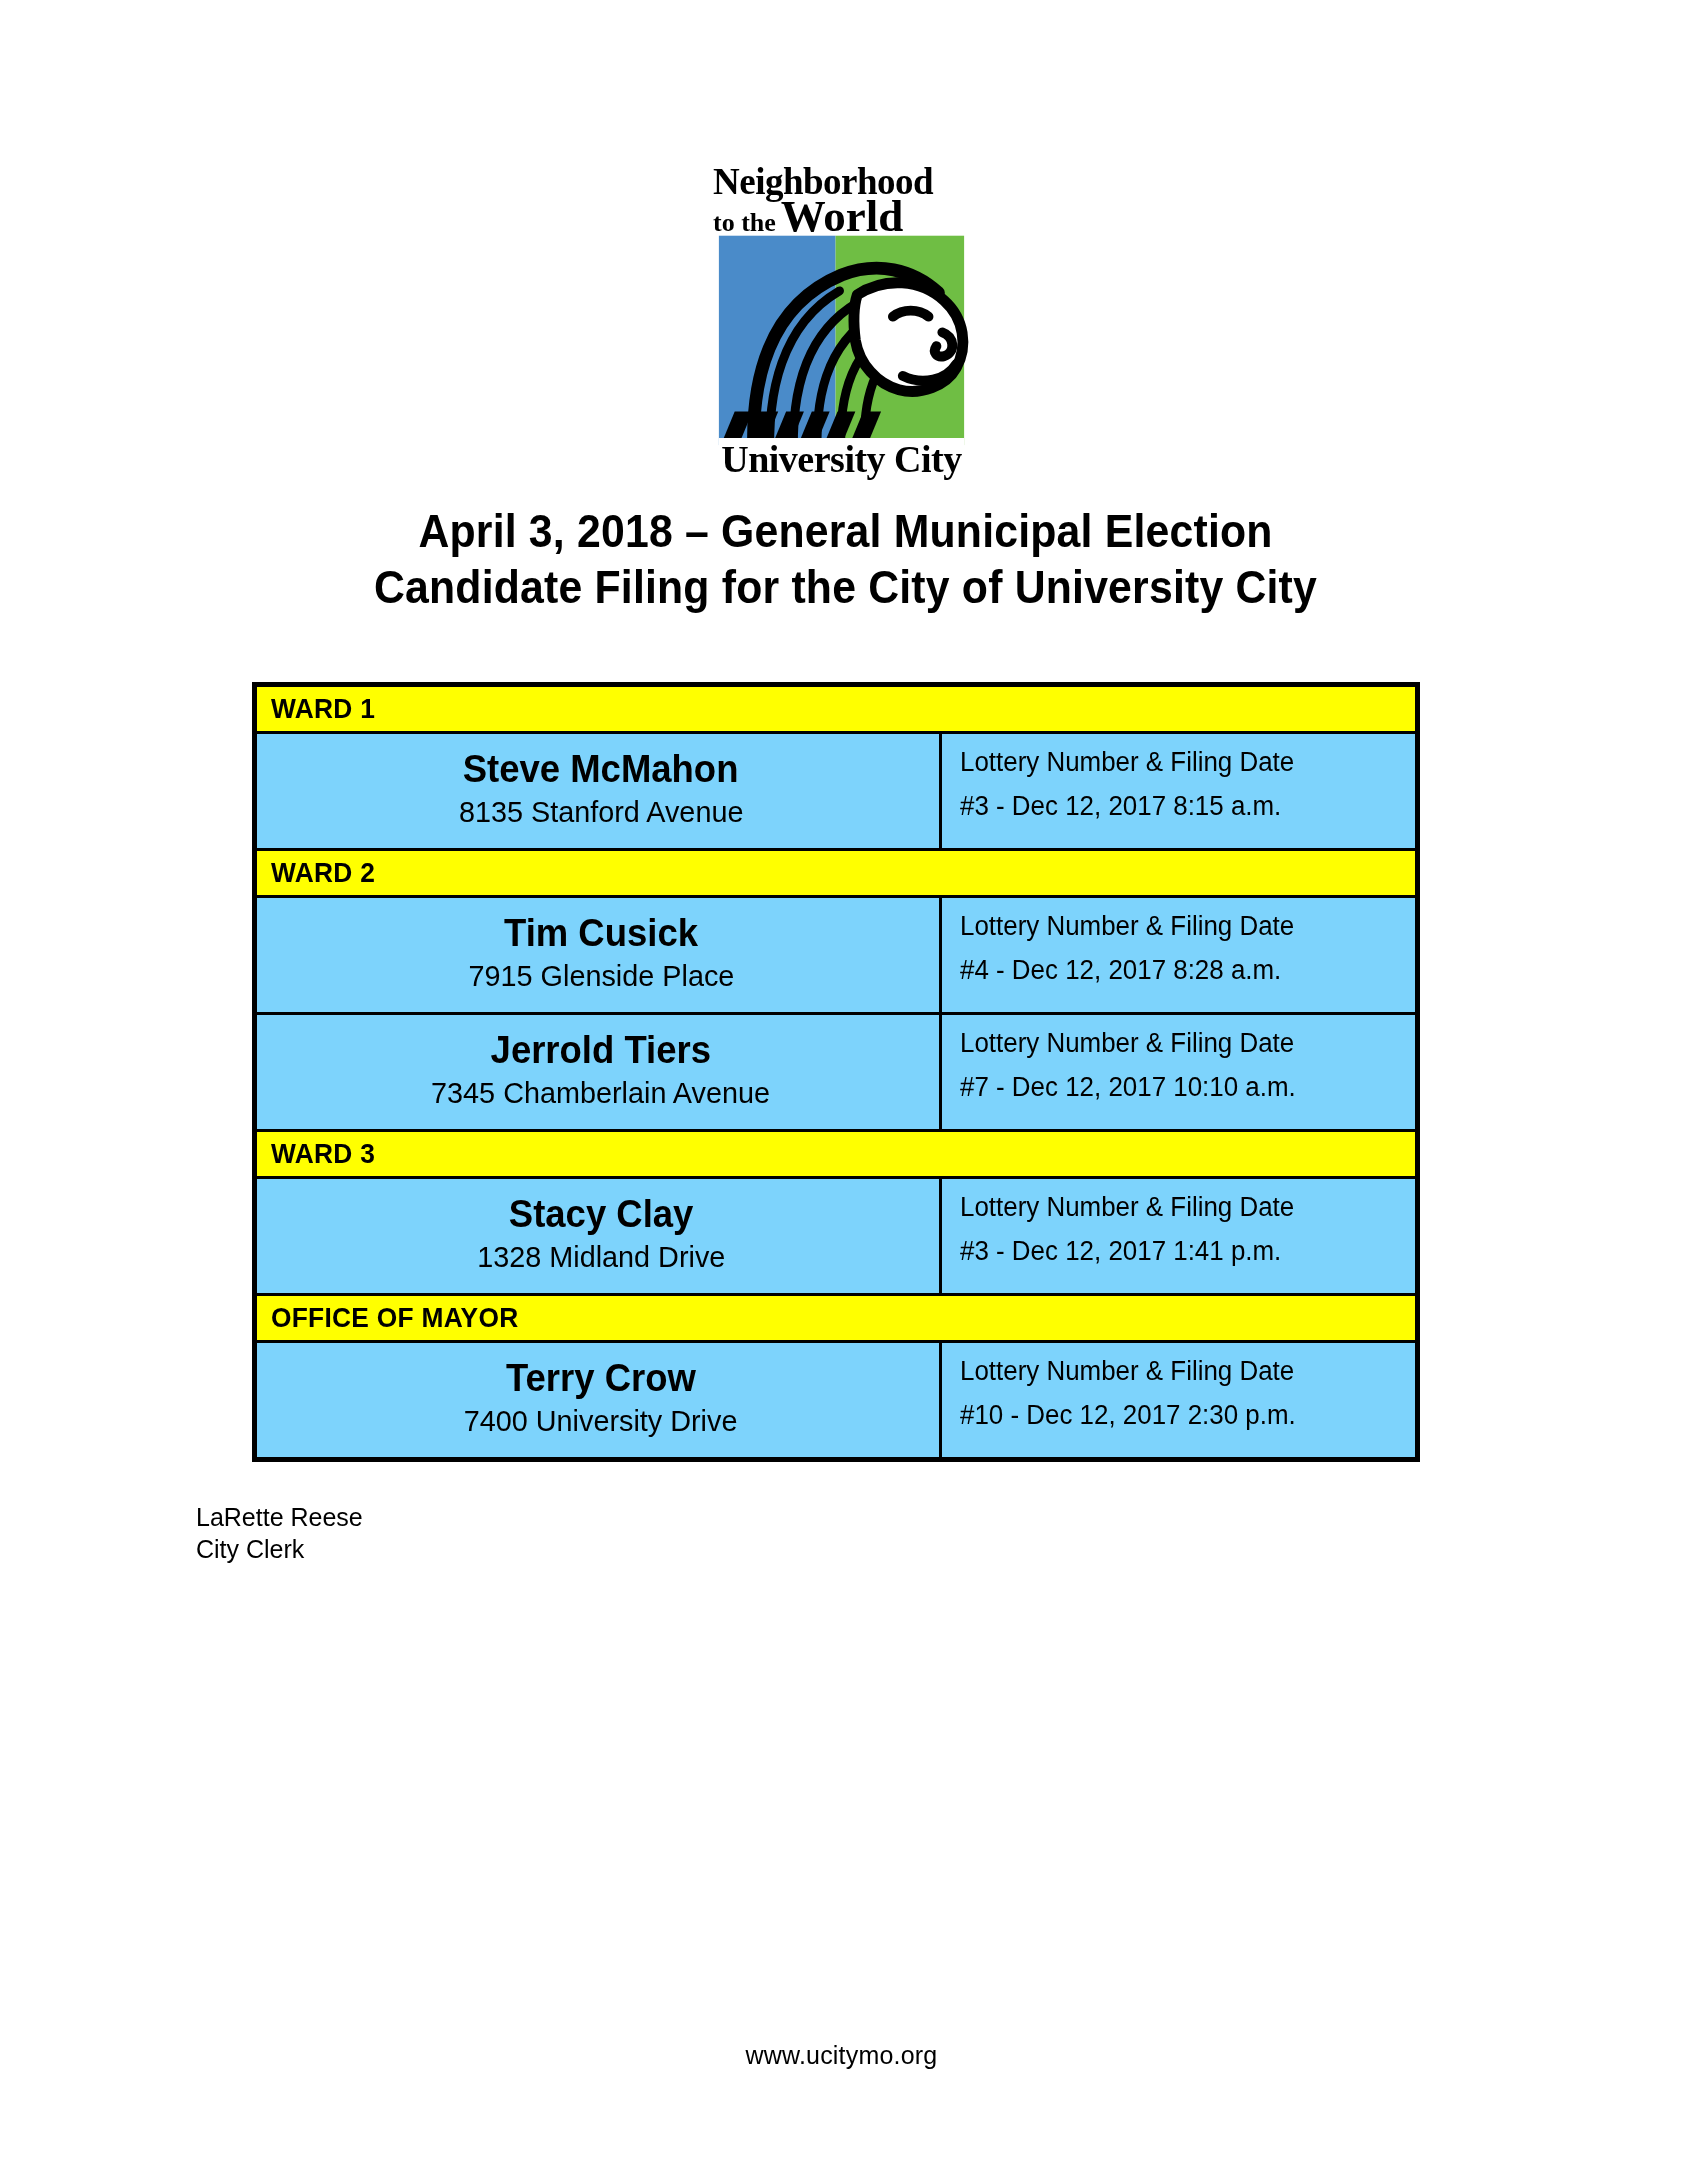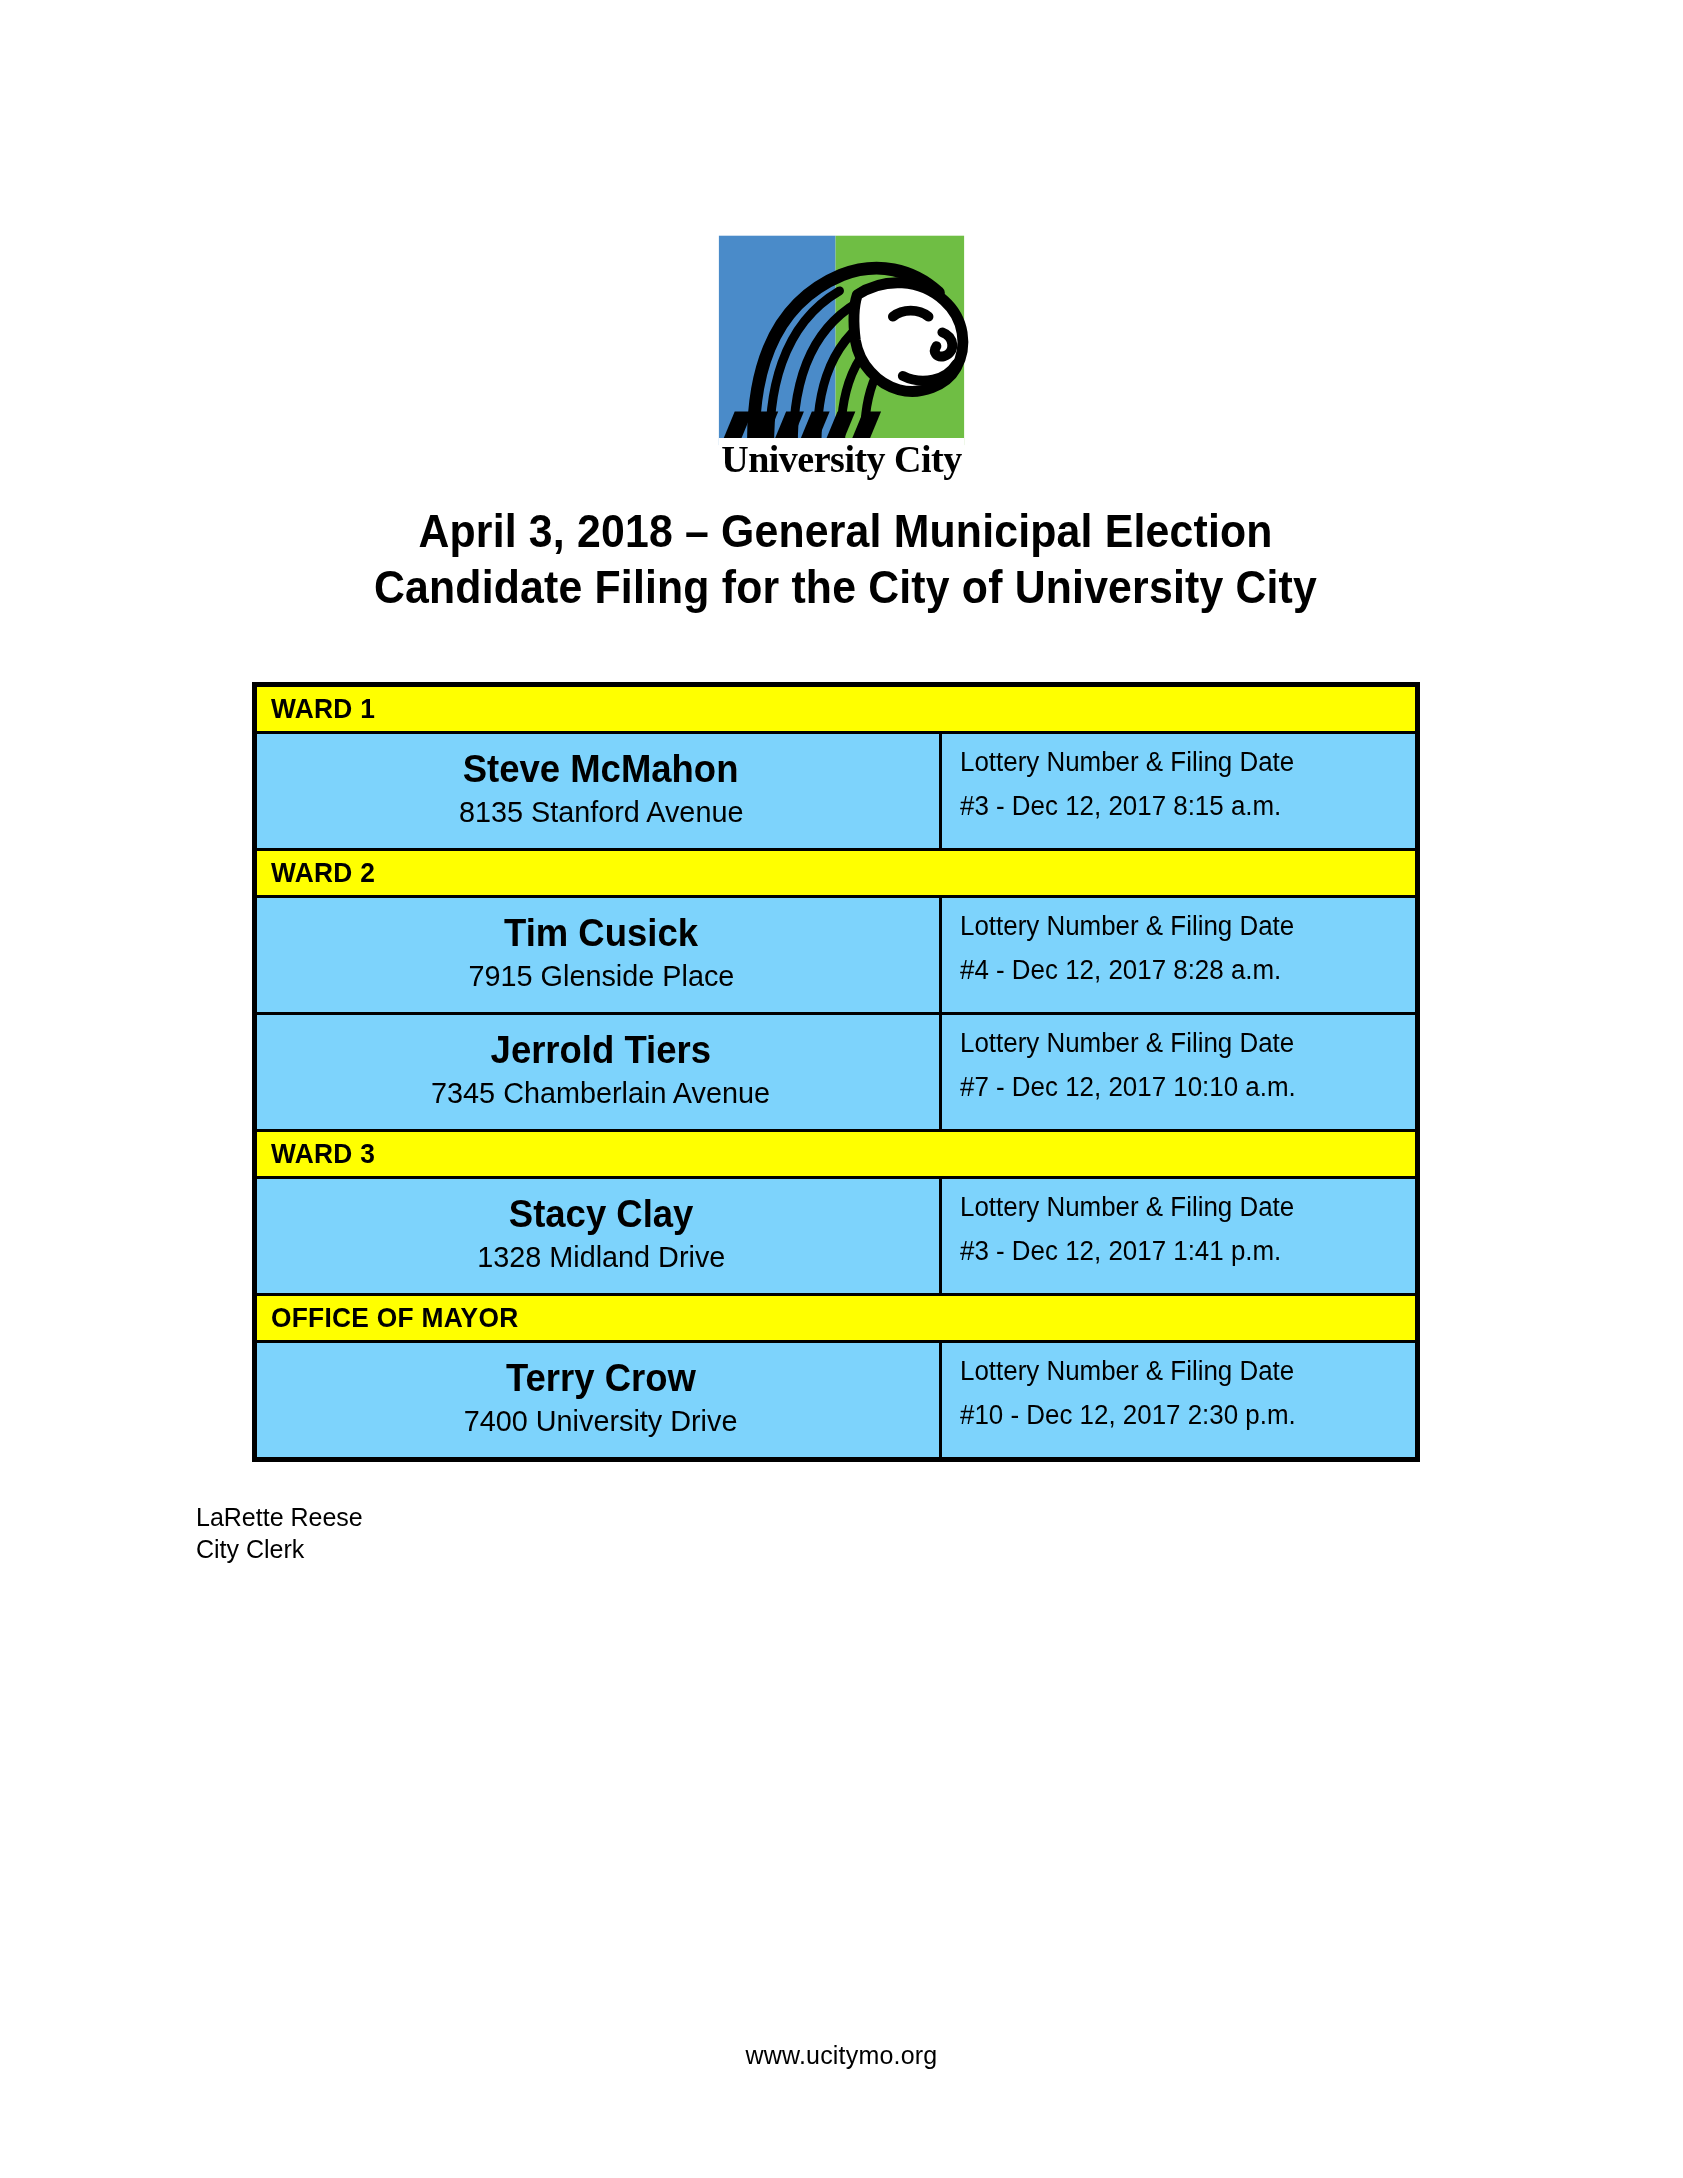--- a/index.html
+++ b/index.html
@@ -193,20 +193,27 @@
       <g fill="#000000">
         <polygon points="26,248 44,248 30,282 12,282"></polygon>
         <polygon points="52,248 70,248 56,282 38,282"></polygon>
         <polygon points="78,248 96,248 82,282 64,282"></polygon>
         <polygon points="104,248 122,248 108,282 90,282"></polygon>
         <polygon points="130,248 148,248 134,282 116,282"></polygon>
         <polygon points="156,248 174,248 160,282 142,282"></polygon>
       </g>
     </svg>
 
+    <div style="position:absolute;left:0;top:-2px;width:265px;">
+      <div style="font-family:'Liberation Serif',serif;font-weight:bold;font-size:37px;line-height:36px;letter-spacing:-0.5px;text-align:left;padding-left:4px;">Neighborhood</div>
+      <div style="display:flex;align-items:baseline;padding-left:4px;margin-top:-3px;">
+        <span style="font-family:'Liberation Serif',serif;font-weight:bold;font-size:26px;line-height:28px;">to the</span>
+        <span style="font-family:'Liberation Serif',serif;font-weight:bold;font-size:45px;line-height:38px;margin-left:5px;">World</span>
+      </div>
+    </div>
     <div style="position:absolute;left:0;bottom:-4px;width:265px;text-align:center;">
       <span style="font-family:'Liberation Serif',serif;font-weight:bold;font-size:38px;line-height:40px;letter-spacing:-0.5px;background:#ffffff;padding:0 2px;">University City</span>
     </div>
   </div>
 </div>
 
 <div id="title-block">
   <div class="title-line">April 3, 2018 – General Municipal Election</div>
   <div class="title-line">Candidate Filing for the City of University City</div>
 </div>

